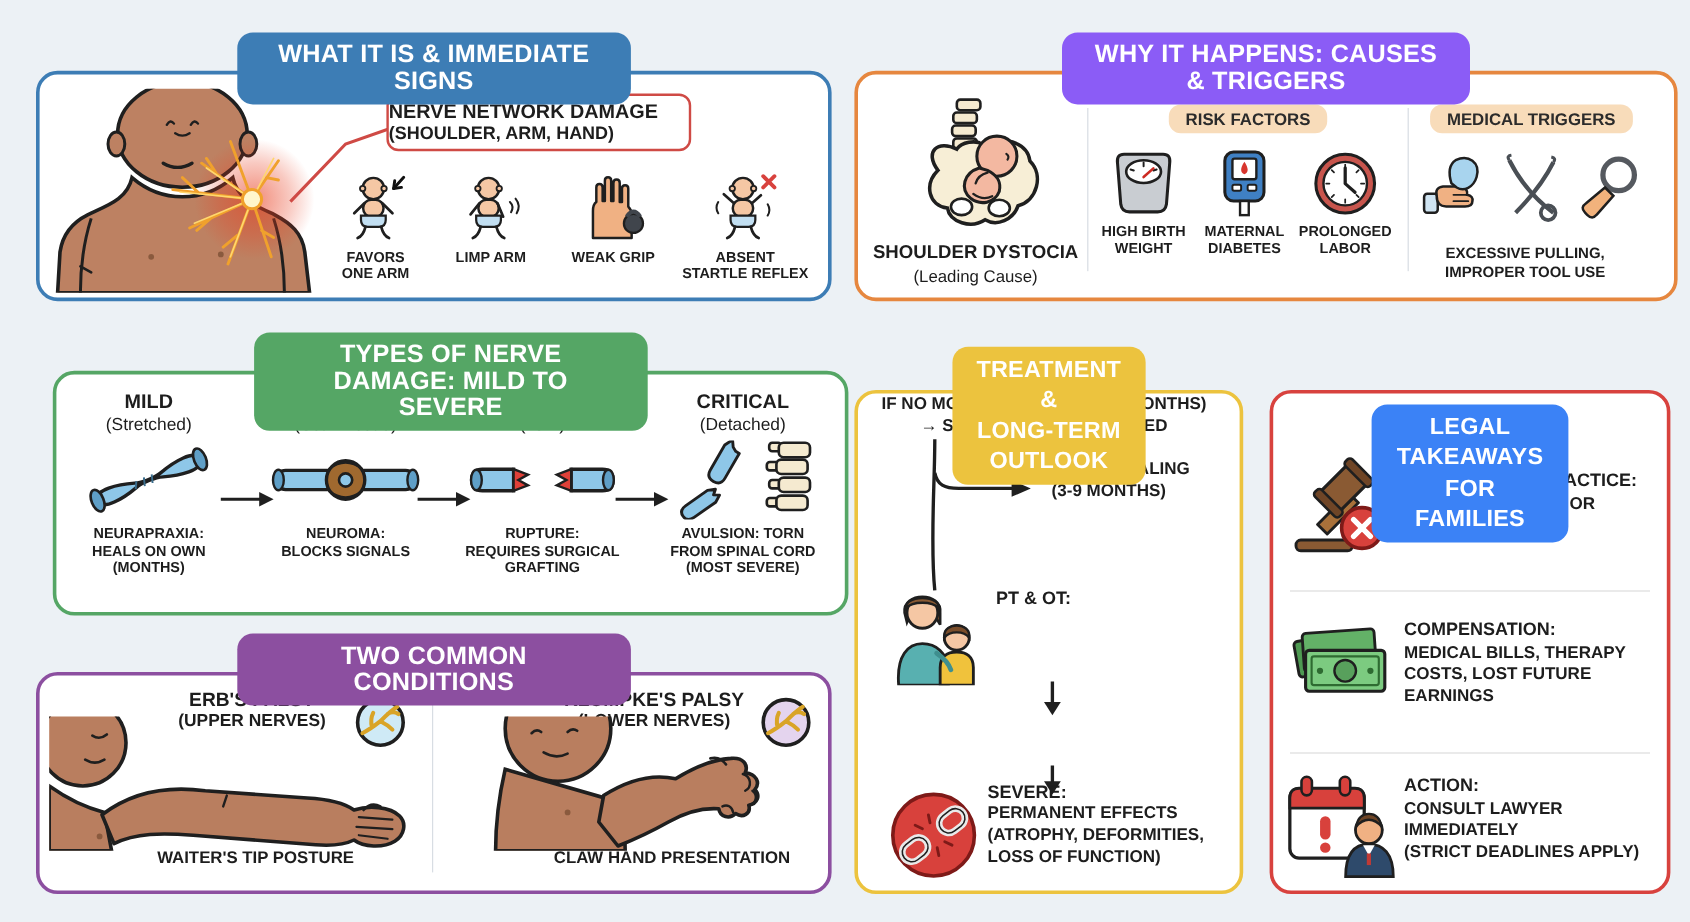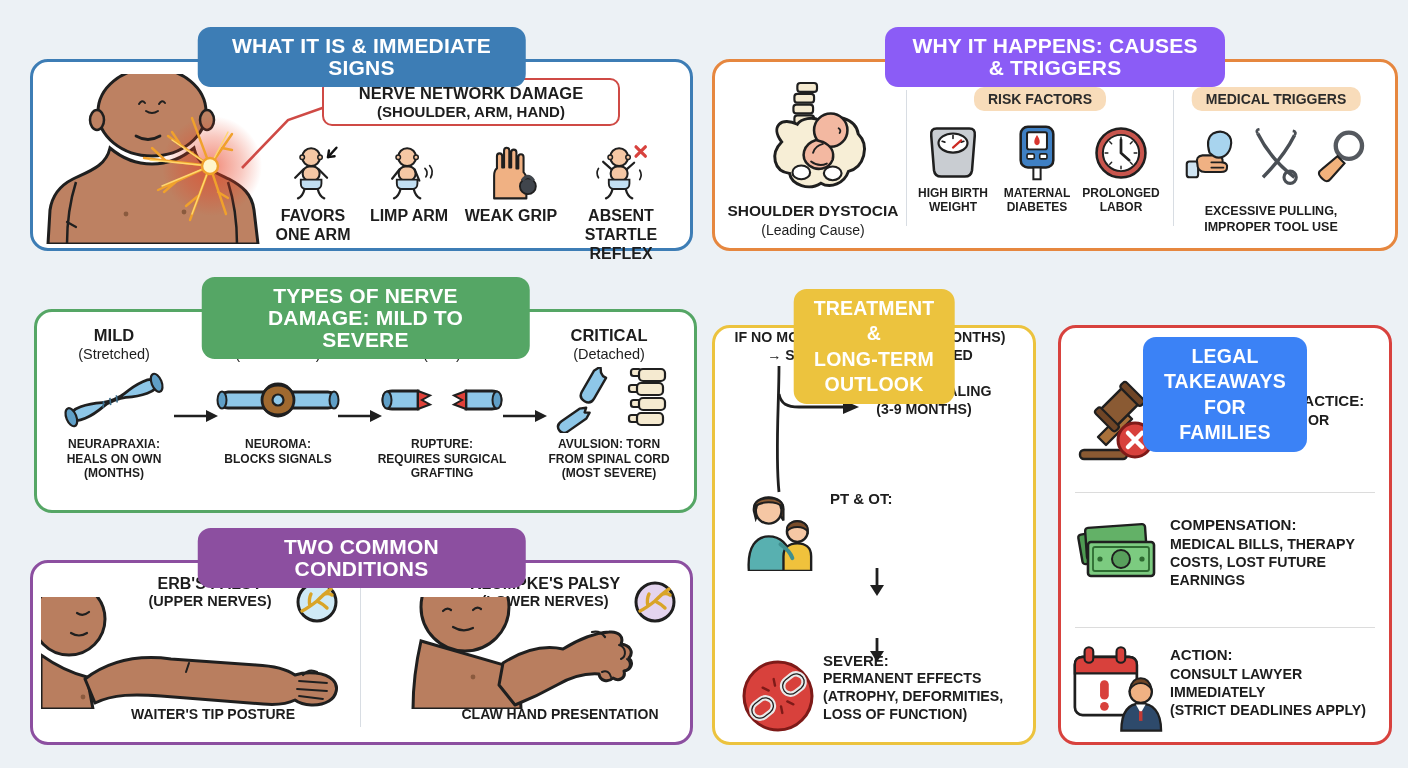--- a/index.html
+++ b/index.html
@@ -22,48 +22,48 @@
   .ph-two { top:-39px; font-size:19.5px; line-height:1.3; padding:7px 20px; }
 
   .ml { white-space:pre-line; }
 
   
   #signs-panel { left:30px; top:59px; width:663px; height:192px; border:3px solid #3d7db5; }
   #signs-panel .panel-header { background:#3d7db5; }
   .baby-main { position:absolute; left:7px; top:12px; }
   .connector-svg { position:absolute; left:205px; top:36px; }
   .callout {
-    position:absolute; left:289px; top:16px; width:298px; height:48px;
+    position:absolute; left:289px; top:16px; width:254px; height:48px;
     border:2.5px solid #cf4a45; border-radius:10px; background:#fff;
-    display:flex; flex-direction:column; align-items:center; justify-content:center;
+    display:flex; flex-direction:column; justify-content:center;
   }
   .callout-l1 { font-size:16.5px; font-weight:700; }
   .callout-l2 { font-size:15px; font-weight:600; }
   .symptom { position:absolute; top:82px; width:112px; display:flex; flex-direction:column; align-items:center; }
-  .symptom-label { font-size:16px; font-weight:700; text-align:center; line-height:1.18; margin-top:3px; }
+  .symptom-label { font-size:12px; font-weight:700; text-align:center; line-height:1.18; margin-top:3px; }
 
   
   #causes-panel { left:712px; top:59px; width:686px; height:192px; border:3px solid #e6873f; }
   #causes-panel .panel-header { background:#8b5cf6; }
   .vdiv { position:absolute; border-left:1.5px solid #d8dde3; }
   .leading-icon { position:absolute; left:47px; top:18px; }
   .leading-title { position:absolute; left:8px; top:140px; width:180px; text-align:center; font-size:15.5px; font-weight:700; }
   .leading-sub   { position:absolute; left:8px; top:160px; width:180px; text-align:center; font-size:14px; font-weight:500; }
   .mini-pill {
     position:absolute; top:25px; transform:translateX(-50%);
     background:#f8dcba; border-radius:10px; padding:4px 14px;
     font-size:14px; font-weight:700; color:#2b2b2b; white-space:nowrap;
   }
   .rf-item { position:absolute; top:62px; width:84px; display:flex; flex-direction:column; align-items:center; }
   .rf-label { font-size:12px; font-weight:700; text-align:center; line-height:1.18; margin-top:4px; }
   .mt-icon { position:absolute; top:66px; }
   .mt-caption { position:absolute; left:437px; top:142px; width:238px; text-align:center; font-size:12.5px; font-weight:700; line-height:1.25; }
 
   
-  #types-panel { left:34px; top:309px; width:663px; height:204px; border:3px solid #55a665; }
+  #types-panel { left:44px; top:309px; width:663px; height:204px; border:3px solid #55a665; }
   #types-panel .panel-header { background:#55a665; }
   .stage { position:absolute; top:14px; width:160px; display:flex; flex-direction:column; align-items:center; }
   .stage-grade { font-size:16.5px; font-weight:700; }
   .stage-state { font-size:14.5px; font-weight:500; margin-top:1px; }
   .stage-icon { margin-top:5px; }
   .stage-desc { font-size:12px; font-weight:700; text-align:center; line-height:1.22; margin-top:4px; }
   .stage-arrow { position:absolute; top:96px; }
 
   
   #conditions-panel { left:30px; top:560px; width:663px; height:185px; border:3px solid #8c4fa0; }

